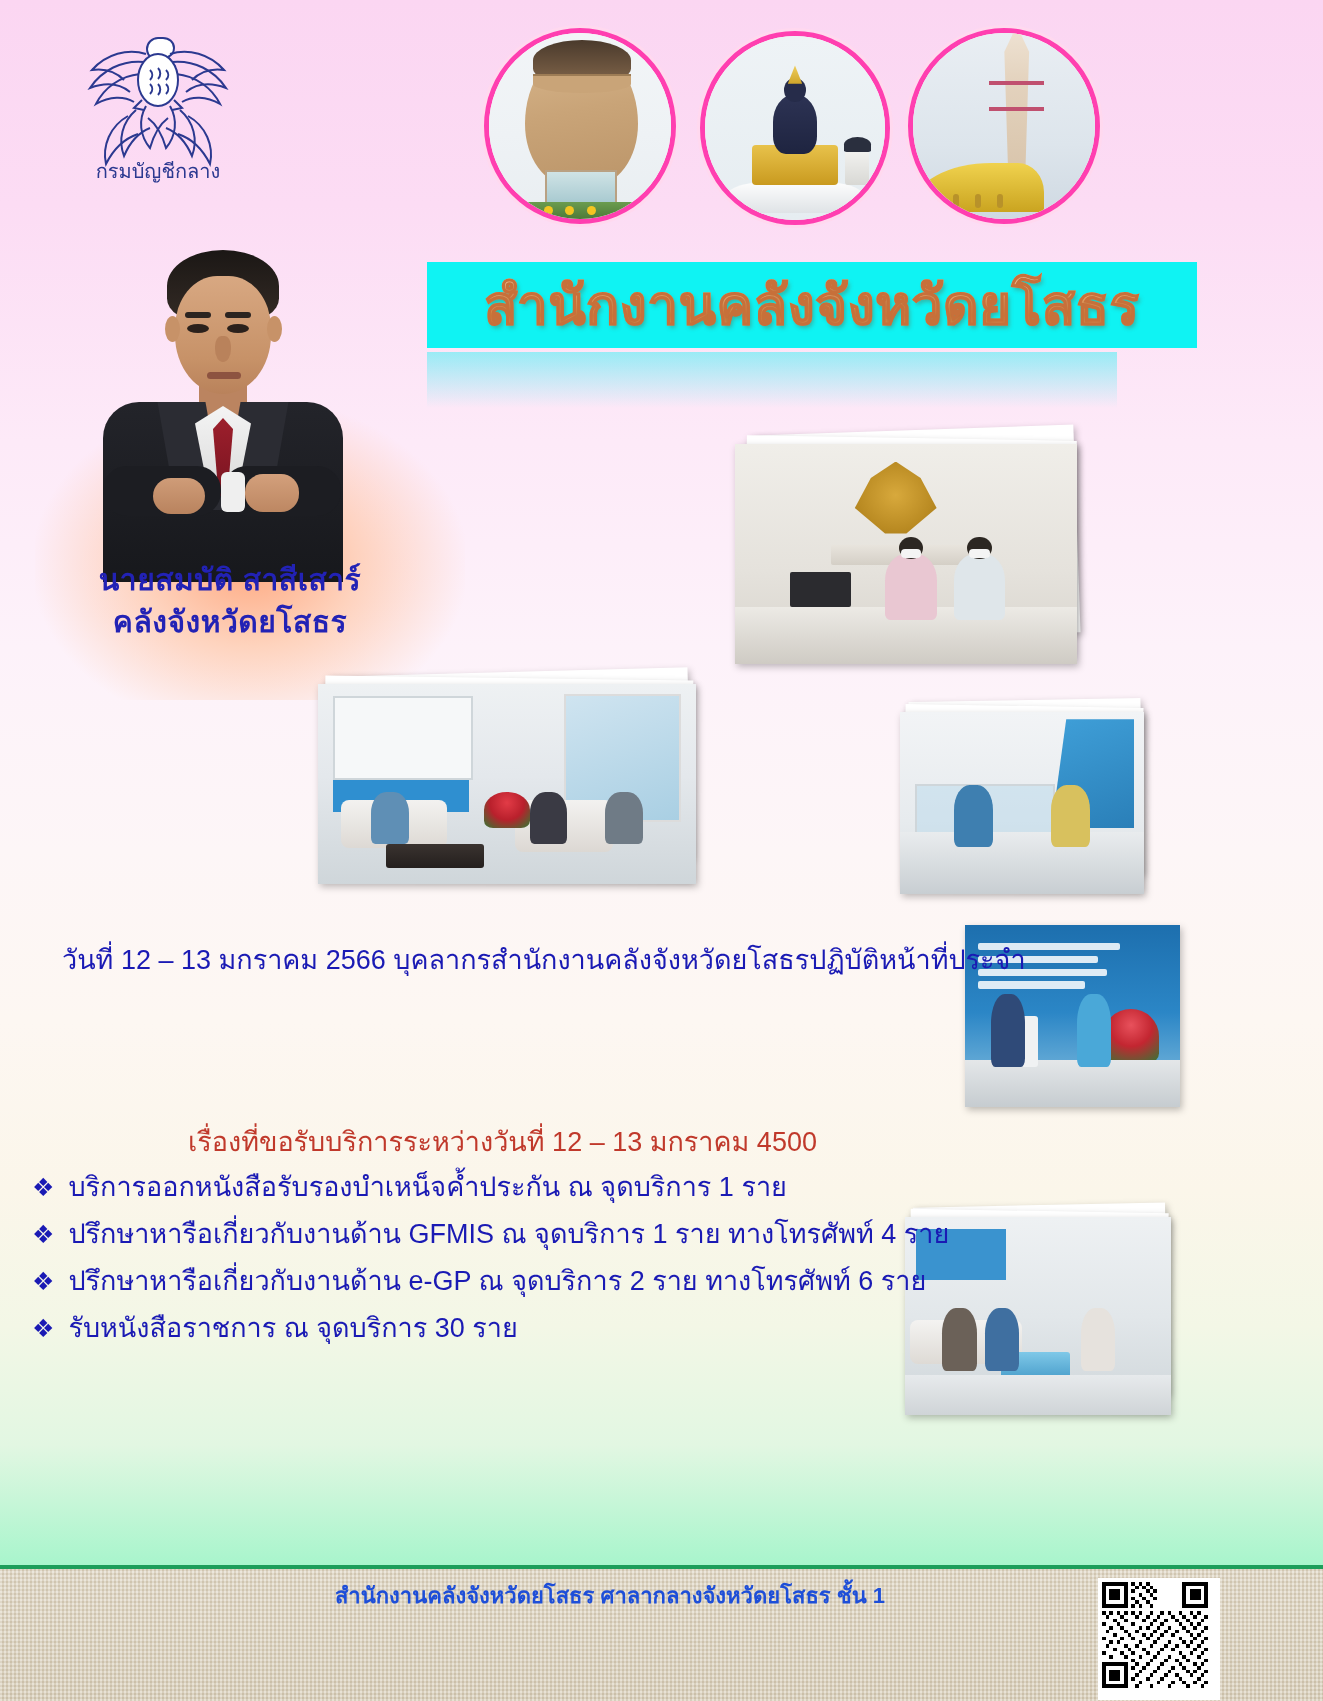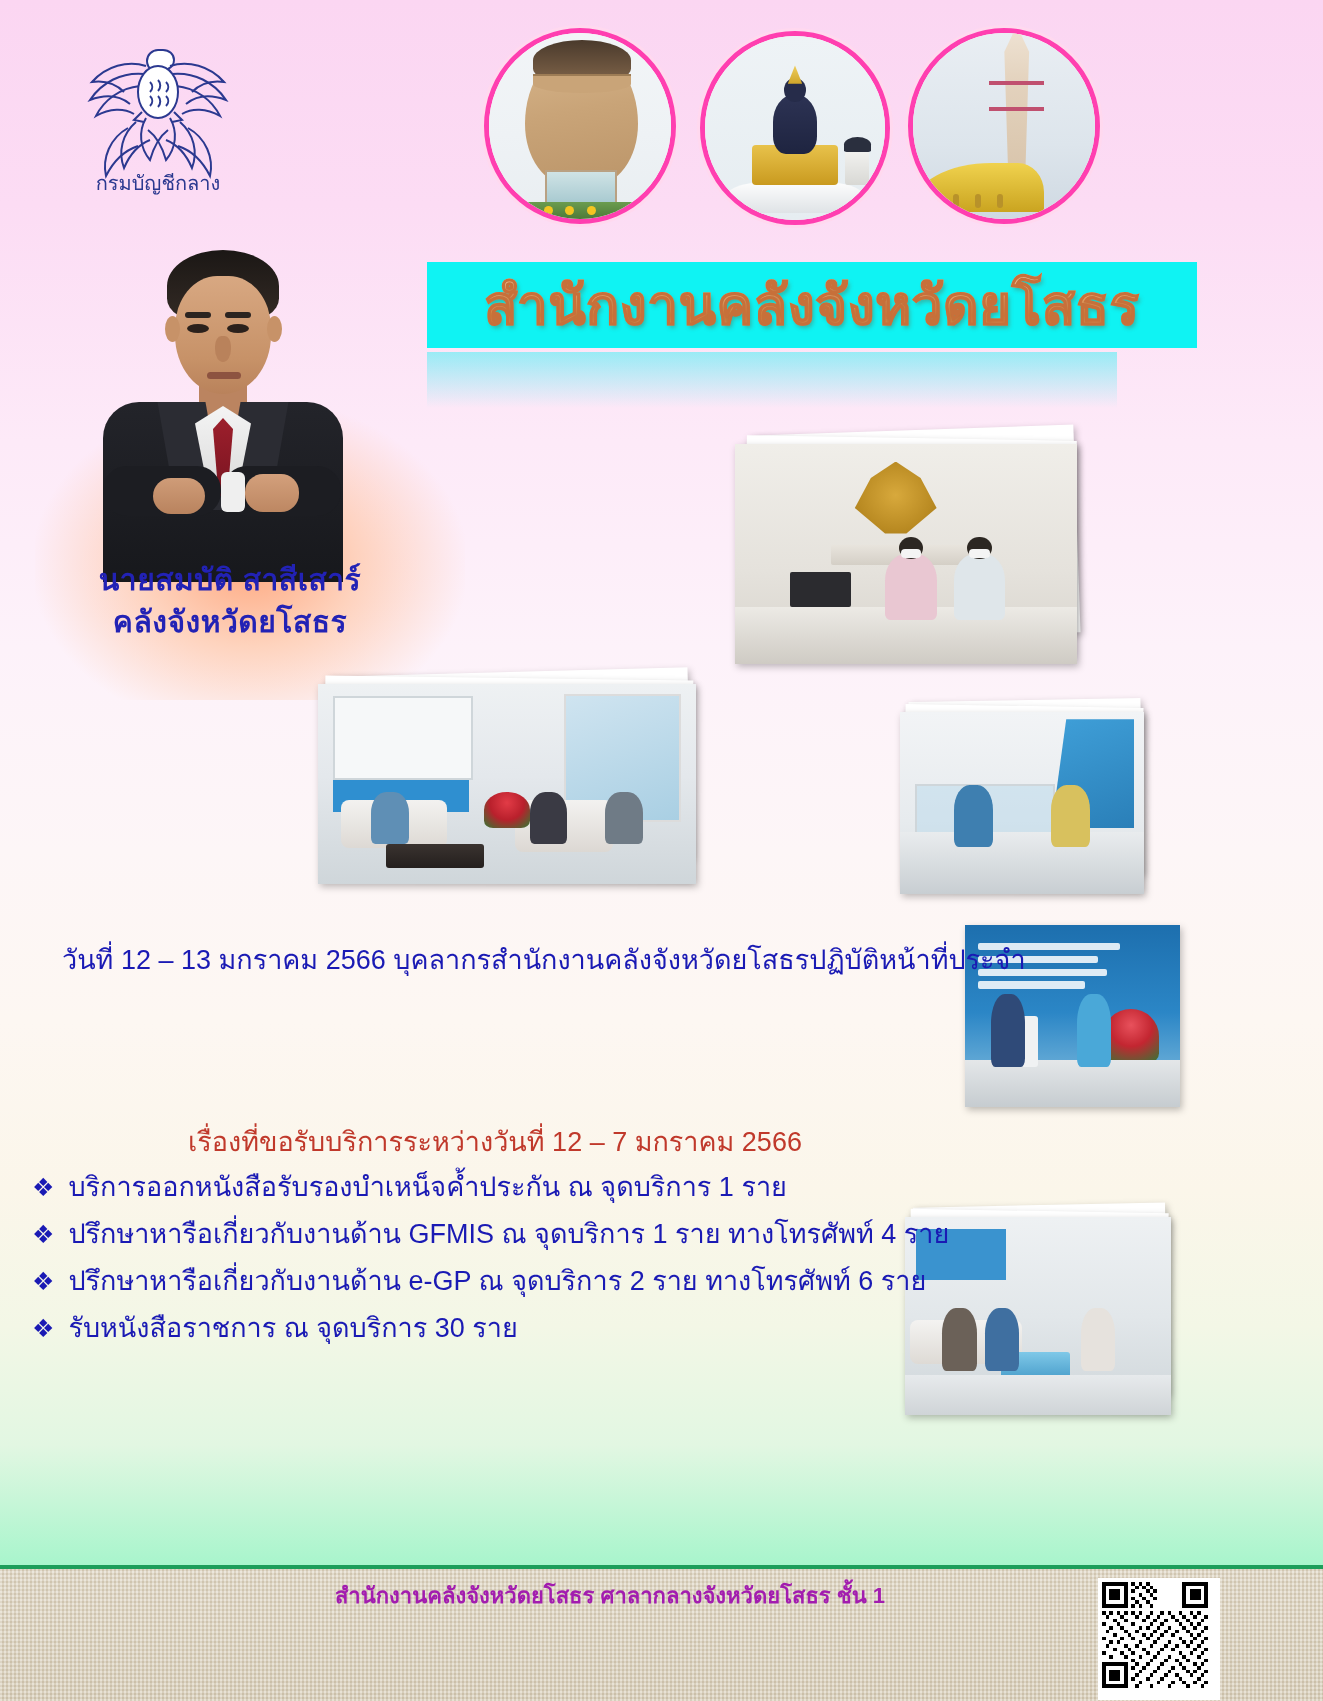--- a/index.html
+++ b/index.html
@@ -9,21 +9,21 @@
     font-family:"Liberation Sans","DejaVu Sans",sans-serif;
     background:linear-gradient(180deg,#fbd6f2 0%,#fcdcf4 12%,#fdeaf8 26%,#fdf2fa 38%,
                #fdf6f7 50%,#fdf7f2 60%,#fbf6ea 70%,#f3f7e6 78%,#e2f7e2 85%,
                #a8f5cc 92%,#7ff3bd 96%,#7df2bb 100%);
   }
 
   
   .abs{position:absolute;}
 
   
-  #garuda{left:58px;top:30px;width:200px;height:170px;}
+  #garuda{left:58px;top:18px;width:200px;height:170px;}
   #garuda svg{display:block;width:100%;height:100%;}
 
   
   .circle-photo{
     border-radius:50%;
     border:5px solid #ff3fb0;
     box-shadow:0 0 0 3px #ffd9ef;
     overflow:hidden;
     background:#ffffff;
   }
@@ -241,21 +241,21 @@
   #footer-band{
     left:0;top:1565px;width:1323px;height:136px;
     background:
       repeating-linear-gradient(90deg,rgba(255,255,255,.25) 0 2px,rgba(180,165,140,.18) 2px 4px),
       repeating-linear-gradient(0deg,rgba(255,255,255,.22) 0 2px,rgba(170,155,130,.16) 2px 4px),
       linear-gradient(180deg,#dfd6c3,#d6ccb6);
     border-top:4px solid #1d9e5a;
   }
   #footer-text{
     left:160px;top:1578px;width:900px;text-align:center;
-    color:#a21caf;font-size:22px;line-height:36px;font-weight:bold;
+    color:#1d4ed8;font-size:22px;line-height:36px;font-weight:bold;
   }
   #footer-text div{white-space:nowrap;}
 
   #qr{left:1098px;top:1578px;width:114px;height:114px;background:#fff;padding:4px;}
   #qr svg{display:block;}
 </style>
 </head>
 <body>
 
 <div class="abs" id="garuda">
@@ -435,21 +435,21 @@
     <div class="mt-person" style="left:14%;background:#6b6158"></div>
     <div class="mt-person" style="left:30%;background:#3f6fa0"></div>
     <div class="mt-person" style="left:66%;background:#e6e2dd"></div>
   </div>
 </div>
 
 <div class="abs" id="body-text">
   <div id="body-l1">วันที่ 12 – 13 มกราคม 2566 บุคลากรสำนักงานคลังจังหวัดยโสธรปฏิบัติหน้าที่ประจำ</div>
 </div>
 
-<div class="abs" id="red-heading">เรื่องที่ขอรับบริการระหว่างวันที่ 12 – 7 มกราคม 2566</div>
+<div class="abs" id="red-heading">เรื่องที่ขอรับบริการระหว่างวันที่ 12 – 13 มกราคม 4500</div>
 
 <div class="abs" id="bullets">
   <div class="bullet-row">
     <span class="bullet-mark">❖</span>
     <span class="bullet-text">บริการออกหนังสือรับรองบำเหน็จค้ำประกัน ณ จุดบริการ 1 ราย</span>
   </div>
   <div class="bullet-row">
     <span class="bullet-mark">❖</span>
     <span class="bullet-text">ปรึกษาหารือเกี่ยวกับงานด้าน GFMIS ณ จุดบริการ 1 ราย ทางโทรศัพท์ 4 ราย</span>
   </div>

